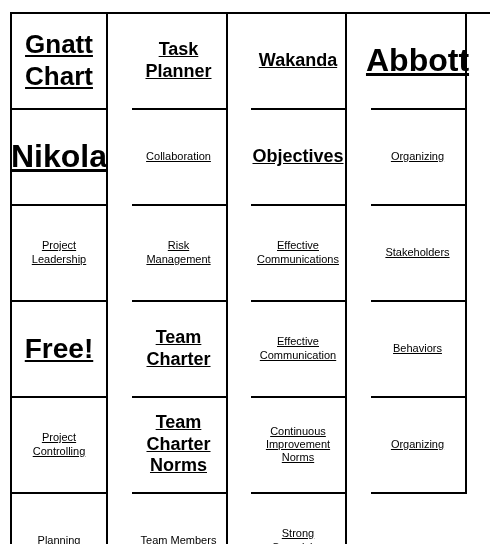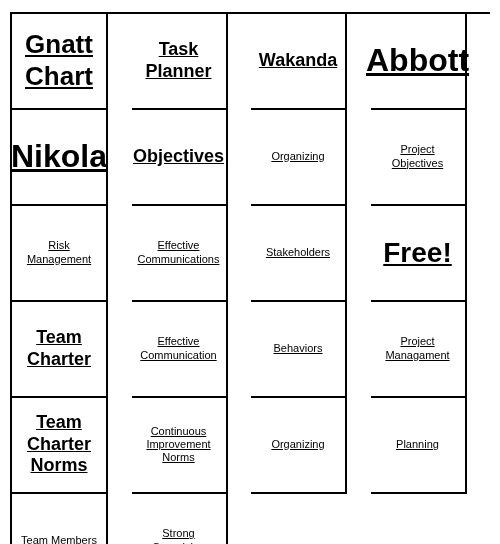--- a/index.html
+++ b/index.html
@@ -80,31 +80,32 @@
       <div class="bingo-letter">N</div>
       <div class="bingo-letter">G</div>
       <div class="bingo-letter">O</div>
     </div>
   <div class="bingo-grid">
   <div class="bingo-cell large-text">Gnatt Chart</div>
       <div class="bingo-cell medium-text">Task Planner</div>
       <div class="bingo-cell medium-text">Wakanda</div>
       <div class="bingo-cell xlarge">Abbott</div>
       <div class="bingo-cell xlarge">Nikola</div>
+      <div class="bingo-cell small-text">Collaboration</div>
       <div class="bingo-cell medium-text">Objectives</div>
       <div class="bingo-cell">Organizing</div>
-      <div class="bingo-cell small-text">Project Objectives</div>
+      <div class="bingo-cell small-text">Project Leadership</div>
       <div class="bingo-cell small-text">Risk Management</div>
       <div class="bingo-cell small-text">Effective Communications</div>
       <div class="bingo-cell">Stakeholders</div>
       <div class="bingo-cell free">Free!</div>
       <div class="bingo-cell medium-text">Team Charter</div>
       <div class="bingo-cell small-text">Effective Communication</div>
       <div class="bingo-cell">Behaviors</div>
-      <div class="bingo-cell small-text">Project Managament</div>
+      <div class="bingo-cell small-text">Project Controlling</div>
       <div class="bingo-cell medium-text">Team Charter Norms</div>
       <div class="bingo-cell small-text">Continuous Improvement Norms</div>
       <div class="bingo-cell">Organizing</div>
       <div class="bingo-cell">Planning</div>
       <div class="bingo-cell">Team Members</div>
       <div class="bingo-cell small-text">Strong Organizing</div>
     </div>
 </div>
 
 </body></html>

